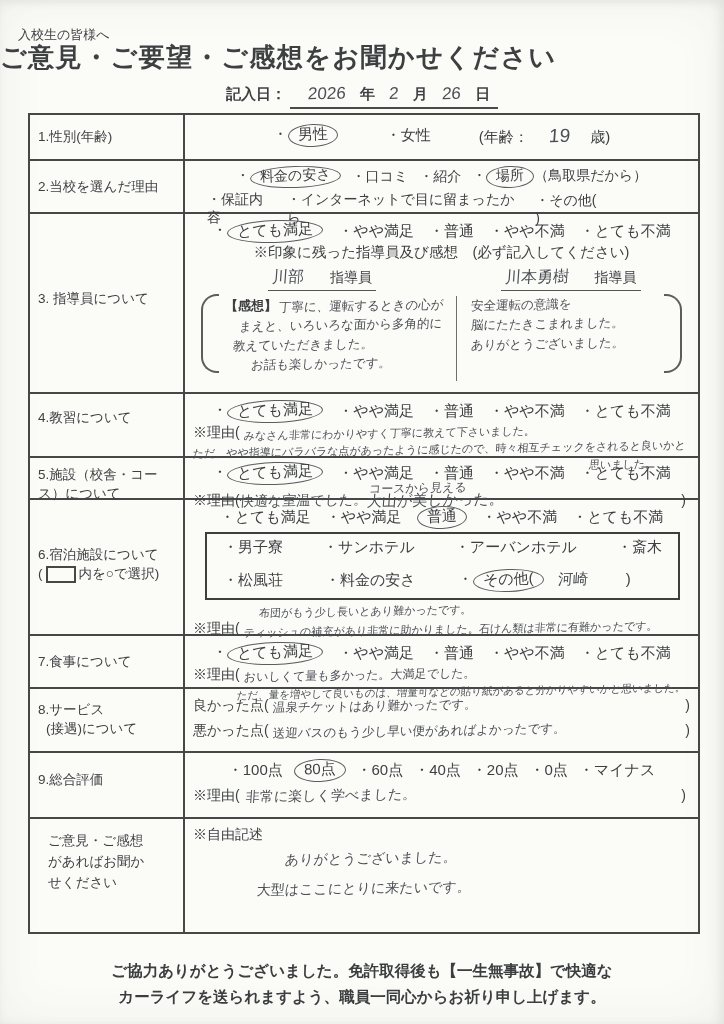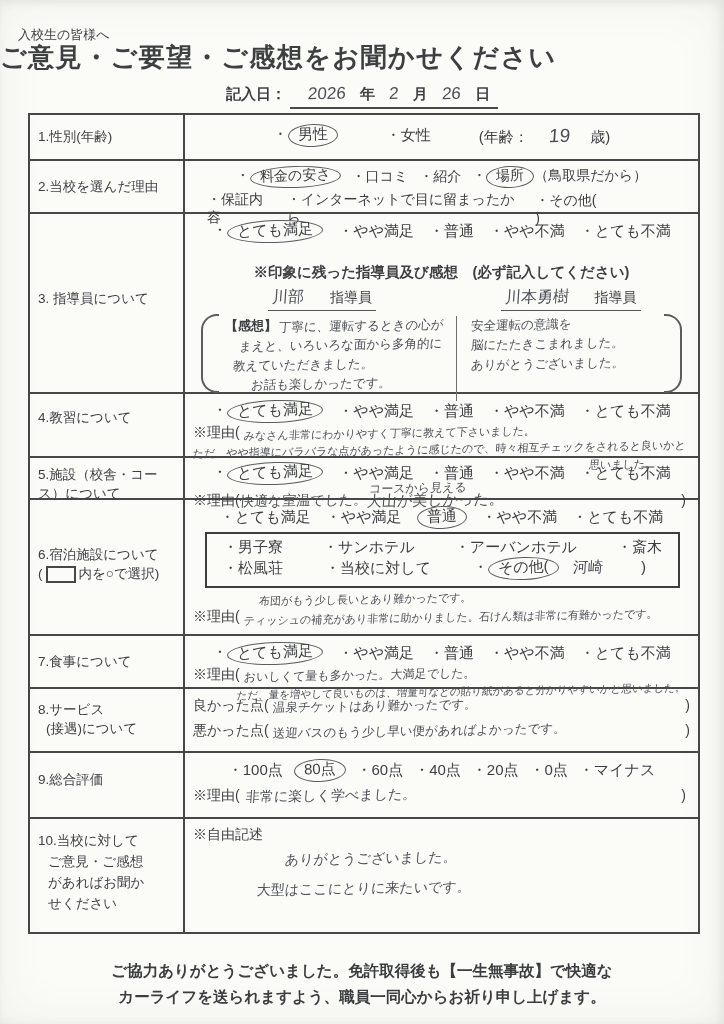--- a/index.html
+++ b/index.html
@@ -16,41 +16,41 @@
   .dateline{position:absolute;left:0;top:84px;width:100%;text-align:center;font-size:15px;font-weight:bold;}
   .dateline .uline{display:inline-block;border-bottom:2px solid #4a4a4a;padding:0 8px 3px;}
   .dateline .hwd{font-size:17px;font-weight:normal;margin:0 10px;}
   .tbl{position:absolute;left:28px;top:113px;width:672px;border:2px solid #474747;box-sizing:border-box;background:transparent;}
   .row{display:flex;border-bottom:2px solid #474747;box-sizing:border-box;}
   .row:last-child{border-bottom:none;}
   .lcell{flex:0 0 155px;width:155px;border-right:2px solid #474747;box-sizing:border-box;padding:6px 3px 3px 8px;font-size:13.5px;line-height:1.4;}
   .ccell{flex:1;position:relative;box-sizing:border-box;padding:1px 8px 2px;font-size:14.5px;}
   .opts{display:flex;align-items:center;justify-content:center;gap:15px;font-size:15px;margin-top:5px;}
   .opts.tight{gap:11px;}
-  .note3{text-align:center;font-weight:bold;font-size:14.5px;margin-top:20px;}
+  .note3{text-align:center;font-weight:normal;font-size:14.5px;margin-top:0;}
   .names{display:flex;margin-top:5px;}
   .names .half{flex:1;text-align:center;}
   .names .half.l{flex:1.08;}
   .nameu{display:inline-block;border-bottom:1.6px solid #555;padding:0 4px 2px;}
   .nameu .hw{font-size:16px;margin-right:22px;}
   .nameu .sfx{font-size:14px;}
   .fbwrap{position:relative;display:flex;margin:3px 8px 0;padding:2px 16px 0;}
   .brkt{position:absolute;top:0;bottom:8px;width:16px;}
   .brkt.l{left:0;border-left:2px solid #5c5c5c;border-top:2px solid #5c5c5c;border-bottom:2px solid #5c5c5c;border-radius:16px 0 0 16px;}
   .brkt.r{right:0;border-right:2px solid #5c5c5c;border-top:2px solid #5c5c5c;border-bottom:2px solid #5c5c5c;border-radius:0 16px 16px 0;}
   .fbcol{font-size:12.5px;line-height:1.55;}
   .fbcol.l{flex:1.08;border-right:1.5px solid #6e6e6e;padding:0 6px 6px 8px;}
   .fbcol.r{flex:.92;padding:0 4px 6px 14px;}
   .kanso{font-weight:bold;font-size:13px;margin-right:2px;}
   .reasonline{font-size:14px;margin-top:1px;white-space:nowrap;}
   .reasonline .hw{font-size:12px;}
   .hwline{font-size:11.5px;line-height:1.25;}
   .sqbox{display:inline-block;width:26px;height:13px;border:2.5px solid #474747;vertical-align:middle;margin:0 3px;}
   .lodgebox{border:2.5px solid #3e3e3e;margin:3px 10px 0 12px;padding:4px 16px 6px;font-size:15px;}
-  .lodgebox .r1{display:flex;justify-content:space-between;margin-bottom:0;}
+  .lodgebox .r1{display:flex;justify-content:space-between;margin-bottom:12px;}
   .lodgebox .r2{display:flex;gap:42px;align-items:center;}
   .svc{display:flex;align-items:baseline;font-size:14px;margin-top:7px;}
   .svc .hw{font-size:12.5px;margin-left:4px;}
   .svc .cl{margin-left:auto;}
   .inswrap{position:relative;display:inline-block;}
   .ins{position:absolute;left:2px;top:-11px;font-size:10px;}
   .footer{position:absolute;left:0;top:958px;width:100%;text-align:center;font-weight:bold;font-size:15.5px;line-height:1.65;color:#3b3d3f;}
 </style>
 </head>
 <body>
@@ -205,21 +205,21 @@
         </div>
         <div class="lodgebox">
           <div class="r1">
             <span>・男子寮</span>
             <span>・サンホテル</span>
             <span>・アーバンホテル</span>
             <span>・斎木</span>
           </div>
           <div class="r2">
             <span>・松風荘</span>
-            <span>・当校に対して</span>
+            <span>・料金の安さ</span>
             <span><span>・</span><span class="circ">その他(</span>
               <span class="hw" style="font-size:15px;margin:0 34px 0 10px;">河崎</span>
               <span>)</span></span>
           </div>
         </div>
         <div class="hwline" style="margin:4px 0 0 66px;"><span class="hw" style="font-size:11px">布団がもう少し長いとあり難かったです。</span></div>
         <div class="reasonline">
           <span>※理由(</span>
           <span class="hw" style="font-size:11px">ティッシュの補充があり非常に助かりました。石けん類は非常に有難かったです。</span>
         </div>
@@ -278,21 +278,20 @@
         <div class="reasonline" style="margin-top:5px;display:flex;align-items:baseline;">
           <span>※理由(</span>
           <span class="hw" style="font-size:14px;margin-left:6px;">非常に楽しく学べました。</span>
           <span style="margin-left:auto;margin-right:4px">)</span>
         </div>
       </div>
     </div>
 
     <div class="row" style="height:113px">
       <div class="lcell" style="padding-top:12px;line-height:1.55;">
-        <div>10.当校に対して</div>
         <div style="padding-left:10px">ご意見・ご感想</div>
         <div style="padding-left:10px">があればお聞か</div>
         <div style="padding-left:10px">せください</div>
       </div>
       <div class="ccell">
         <div style="font-size:14px;margin-top:6px;">※自由記述</div>
         <div style="margin:6px 0 0 92px;"><span class="hw" style="font-size:14px">ありがとうございました。</span></div>
         <div style="margin:12px 0 0 64px;"><span class="hw" style="font-size:14px">大型はここにとりに来たいです。</span></div>
       </div>
     </div>

